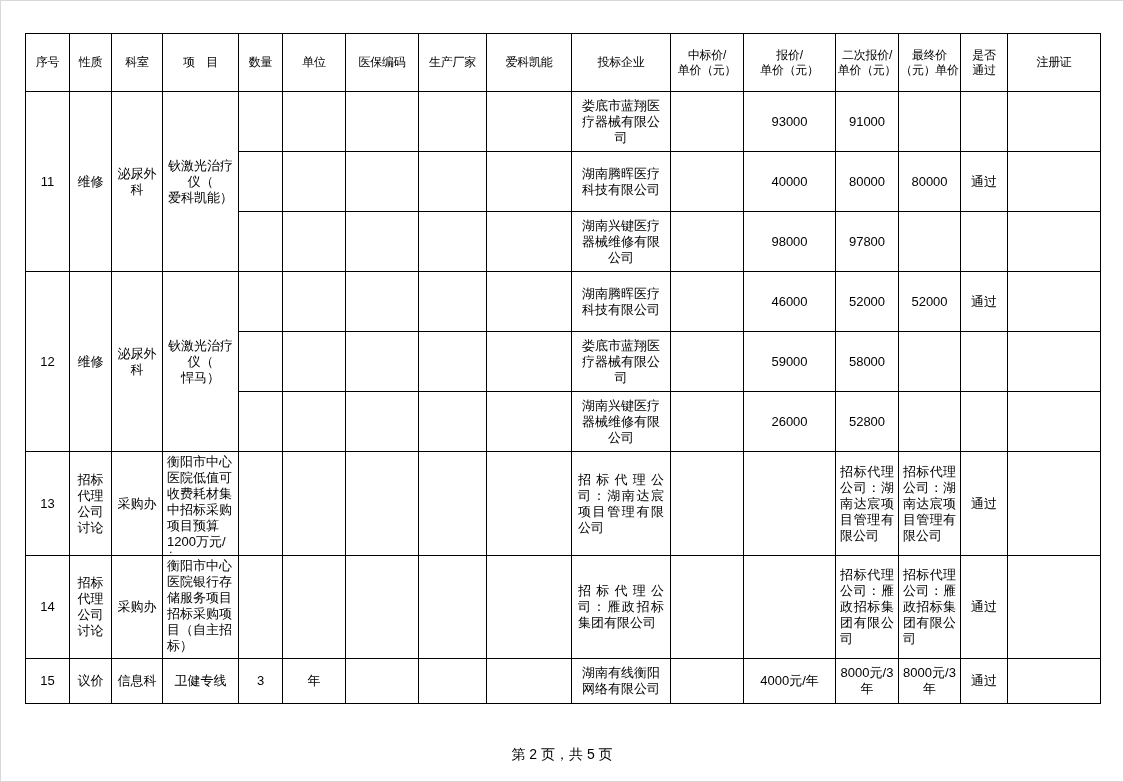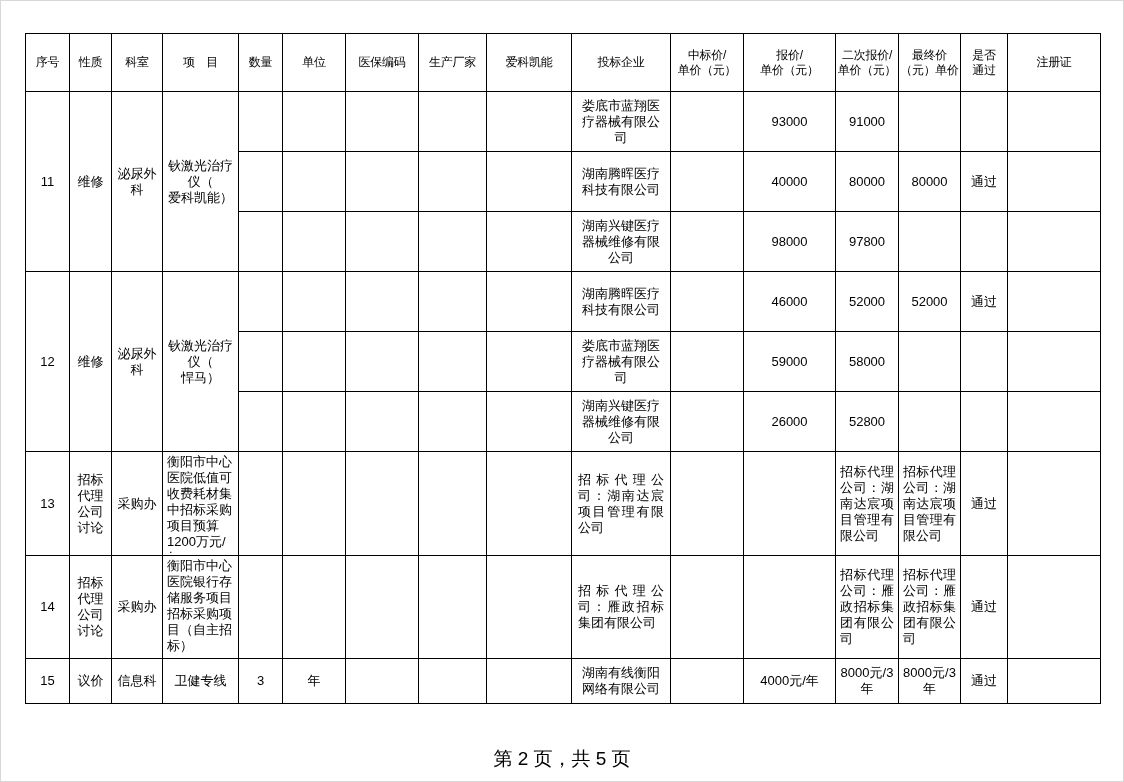--- a/index.html
+++ b/index.html
@@ -24,21 +24,21 @@
   th { font-size:12px; line-height:15px; padding:2px 1px; letter-spacing:-0.3px; }
 
   td.cb { padding:2px 6px; }          
   td.lj { text-align:justify; text-justify:inter-character; }
   td.tl { text-align:left; }
   td.vt { vertical-align:top; }
   .clip { max-height:99px; overflow:hidden; text-align:left; }
 
   .footer {
     position:absolute; top:746px; left:0; width:100%;
-    text-align:center; font-size:19px;
+    text-align:center; font-size:14px;
   }
 </style>
 </head>
 <body>
 
 <div class="page-frame"></div>
 
 <table class="bid-table">
   <colgroup>
     <col style="width:44px">

